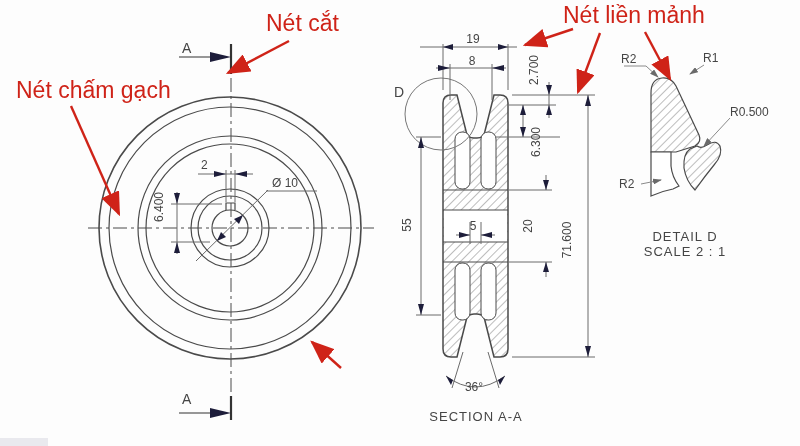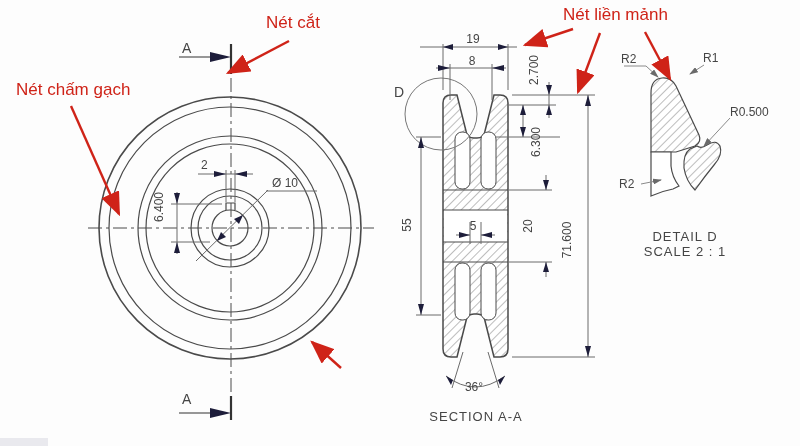--- a/index.html
+++ b/index.html
@@ -1,19 +1,19 @@
 <!DOCTYPE html>
 <html><head>
 <meta charset="utf-8">
 <style>
   html,body{margin:0;padding:0;background:#ffffff;}
   #stage{position:relative;width:800px;height:446px;background:#fdfdfd;overflow:hidden;
          font-family:"Liberation Sans", sans-serif;}
   #drawing{position:absolute;left:0;top:0;}
-  .red-label{position:absolute;color:#cf2318;font-size:17px;line-height:20px;white-space:nowrap;
+  .red-label{position:absolute;color:#cf2318;font-size:23px;line-height:20px;white-space:nowrap;
              font-family:"Liberation Sans", sans-serif;}
   .corner-strip{position:absolute;left:0;top:438px;width:48px;height:8px;background:#e9e9ee;}
   svg text{font-family:"Liberation Sans", sans-serif;fill:#454545;}
   .dimtxt{font-size:12px;}
   .bigtxt{font-size:13px;letter-spacing:1px;}
   .mark{font-size:14px;}
 </style>
 </head>
 <body>
 

